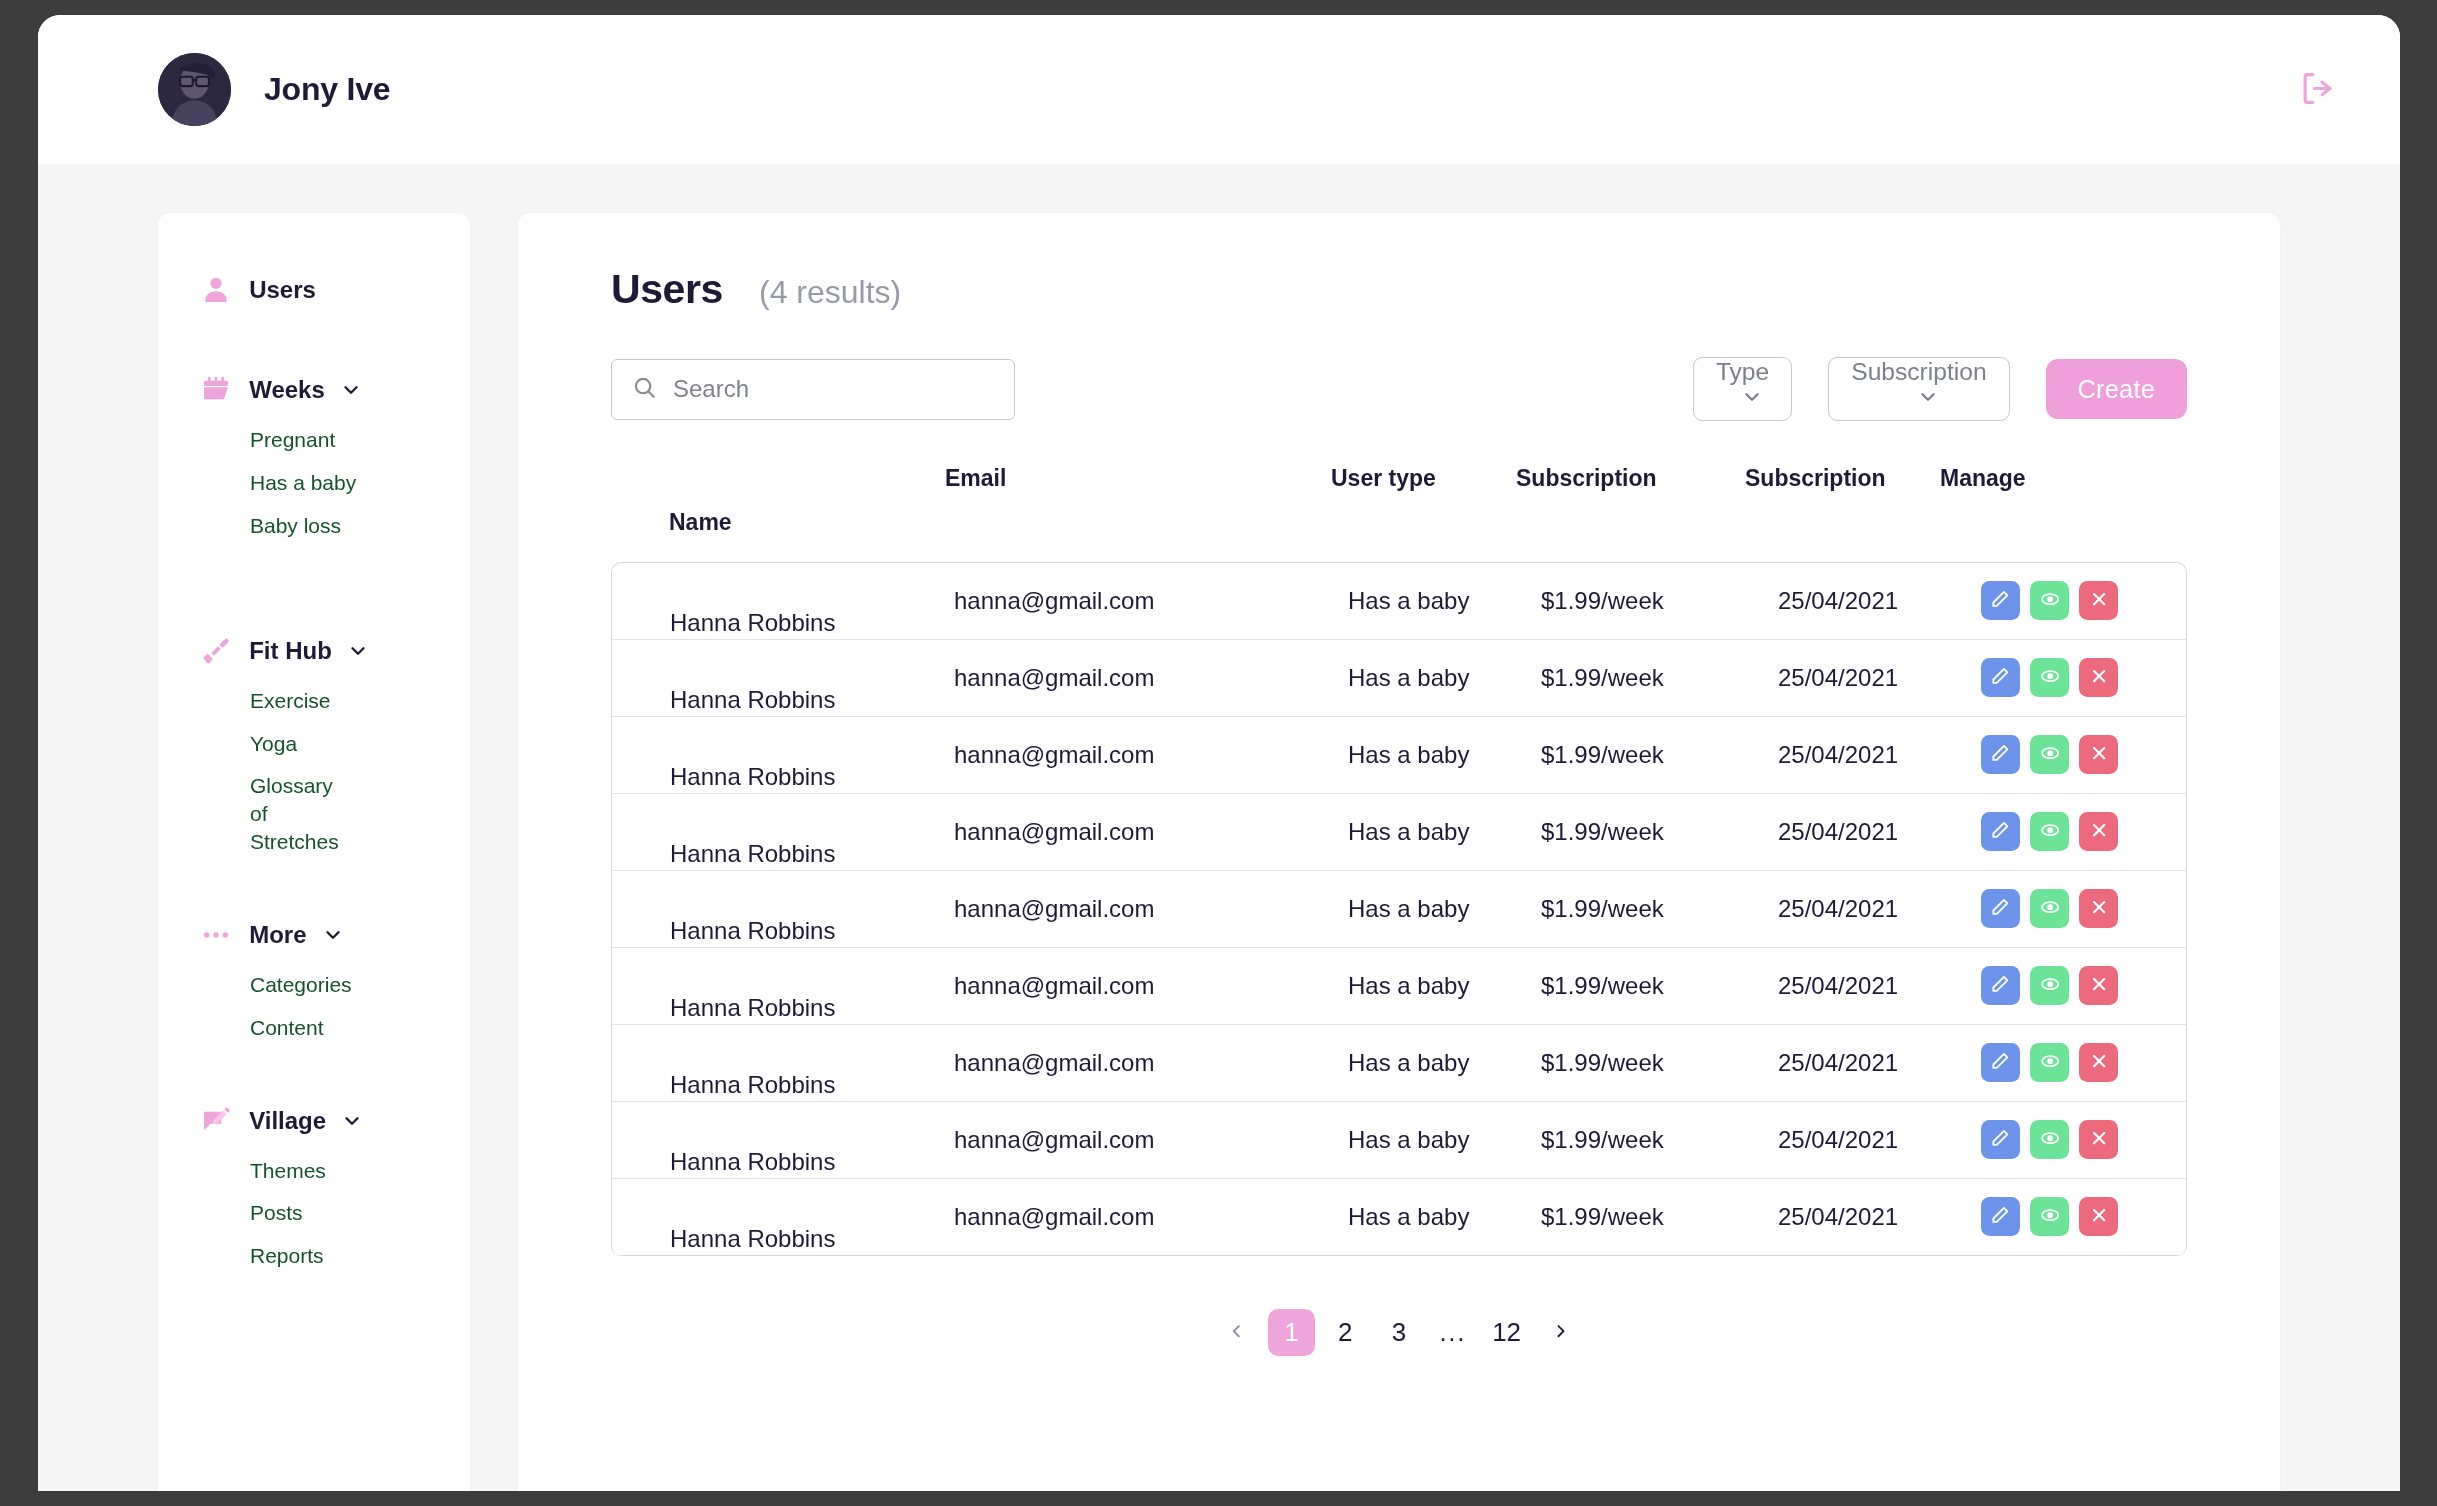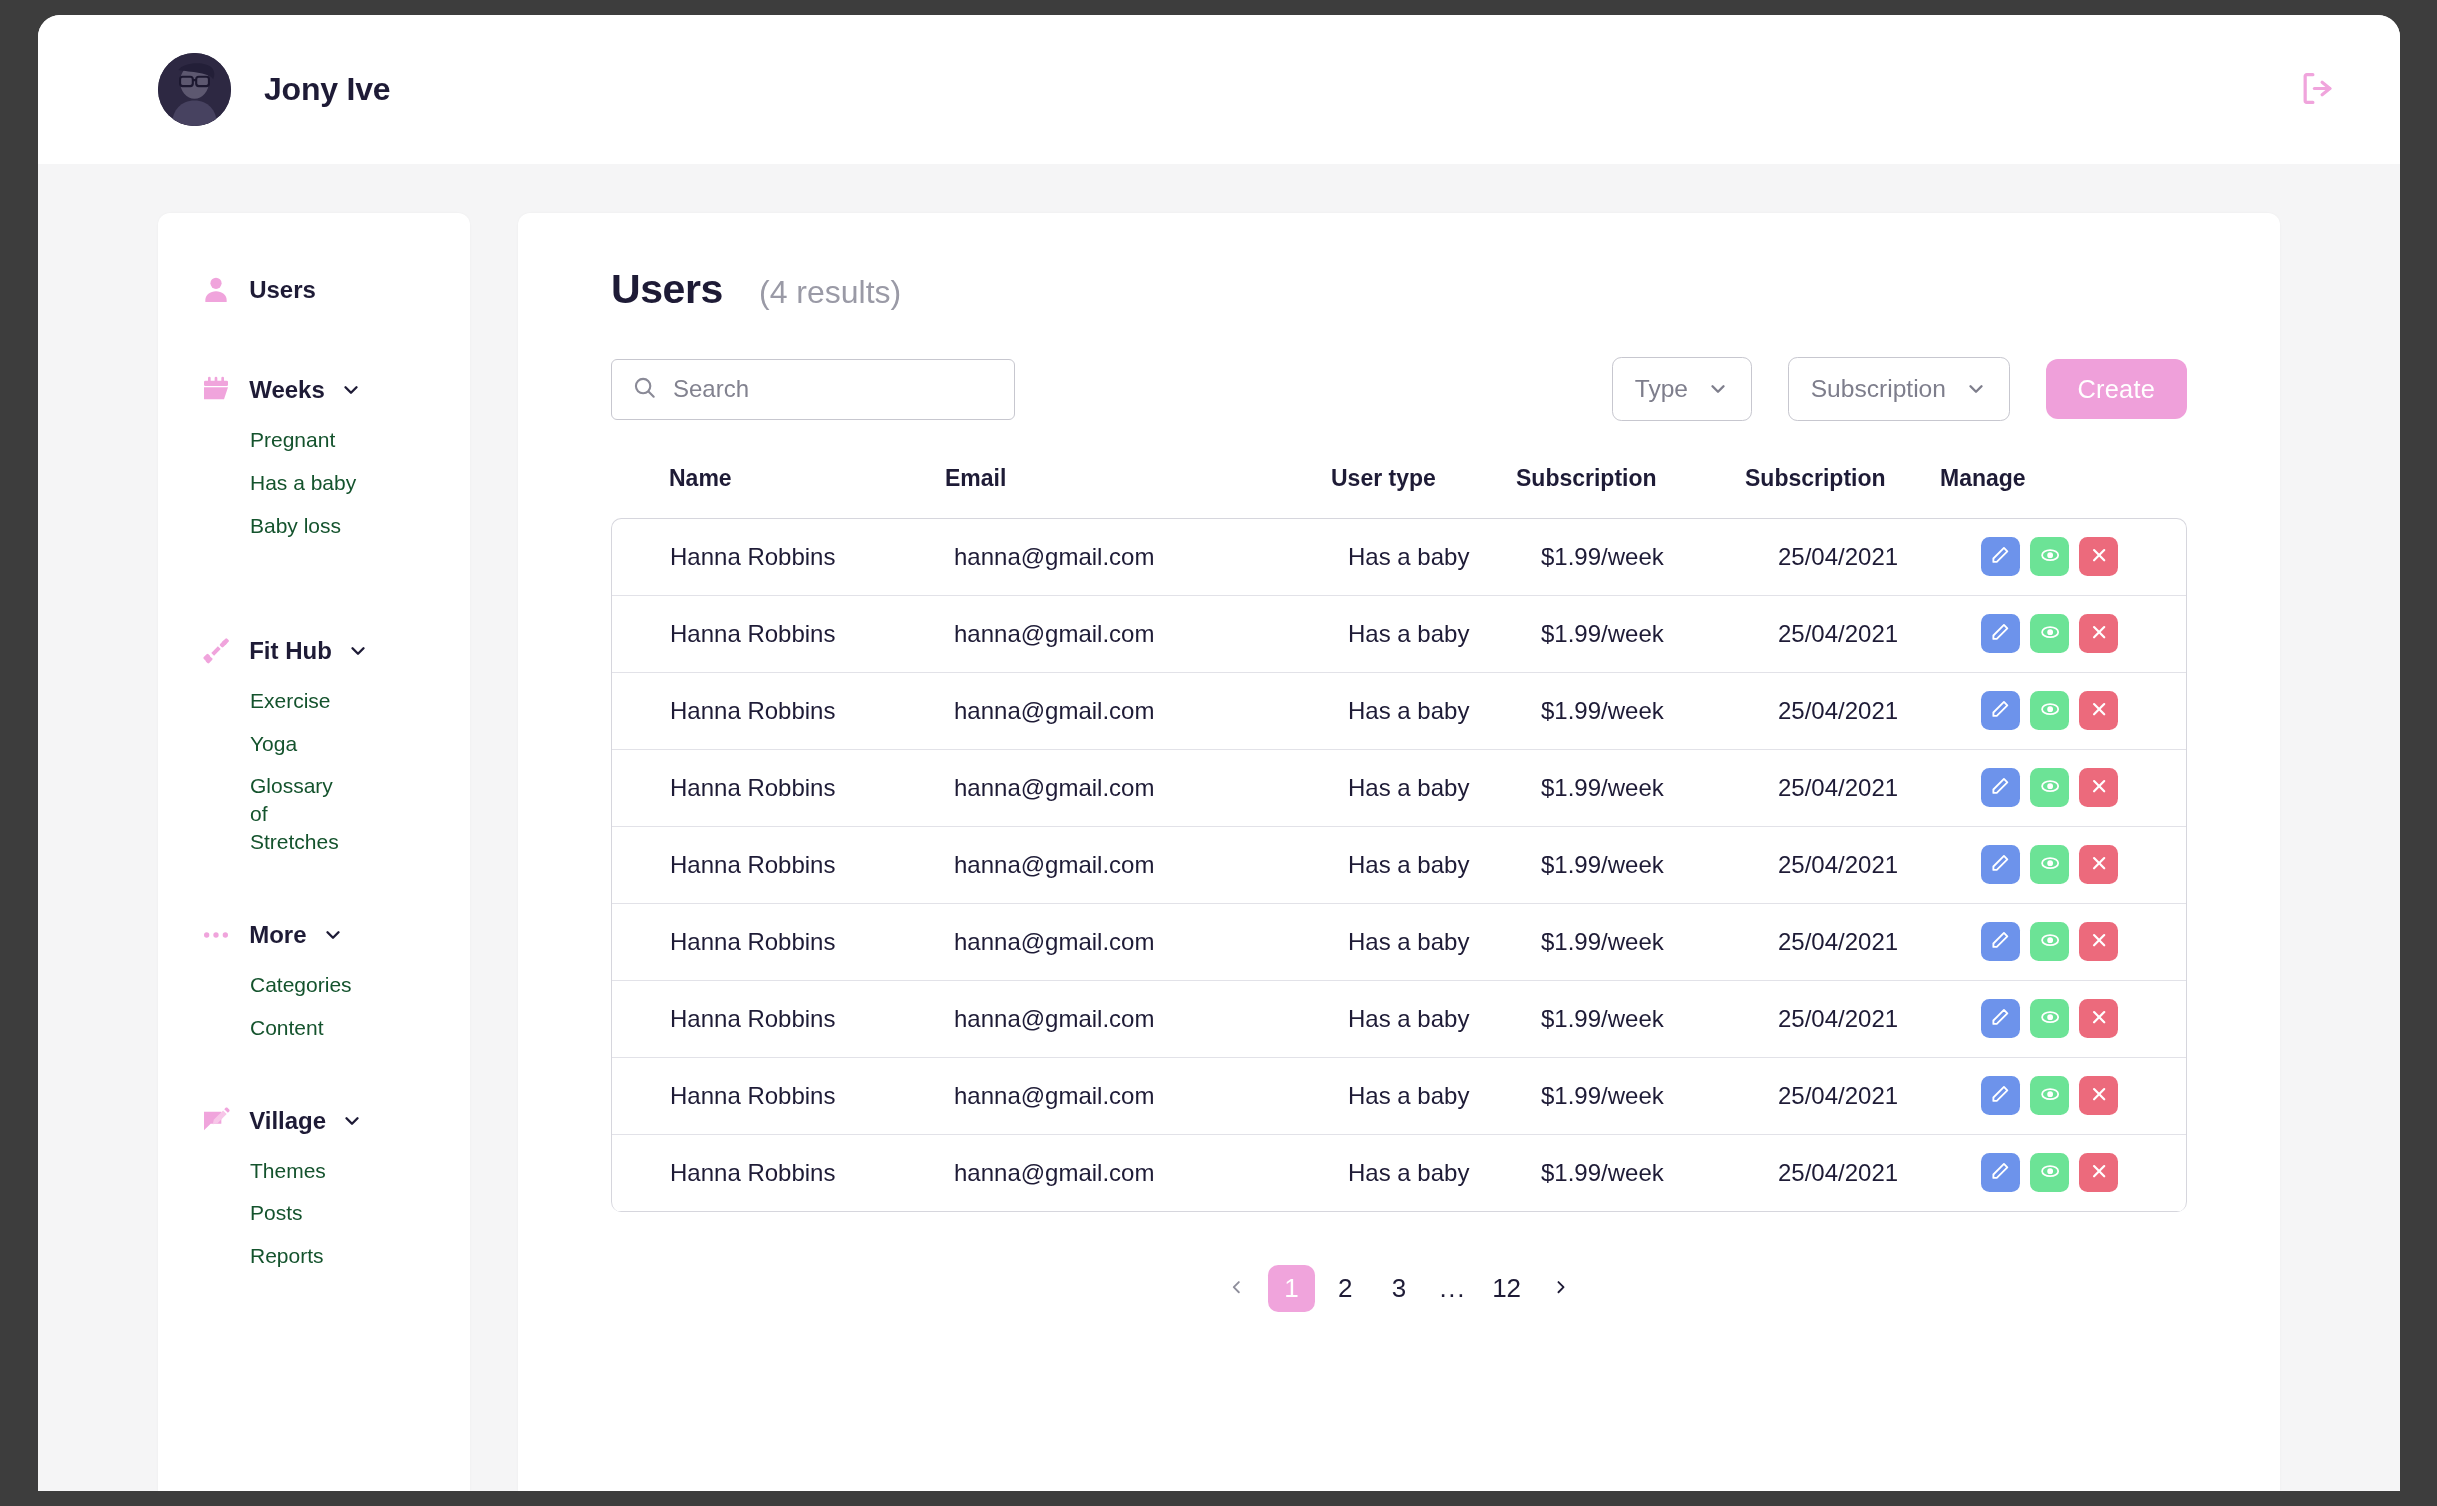--- a/index.html
+++ b/index.html
@@ -186,20 +186,21 @@
   }
   .dropdown {
     height: 64px;
     border: 1.7px solid #c7c7cf;
     border-radius: 9.3px;
     display: flex;
     align-items: center;
     padding: 0 22px;
     background: #fff;
     cursor: pointer;
+    flex-direction: column;
   }
   .dd-label {
     font-size: 24.6px;
     color: #7e7e8c;
     white-space: nowrap;
   }
   .dd-chev { margin-left: 18.6px; display: flex; align-items: center; }
 
   .create-btn {
     height: 60px;
@@ -236,21 +237,21 @@
     height: 77px;
     border-bottom: 1.7px solid #e2e2e8;
     gap: 8px;
   }
   .trow:last-child { border-bottom: 1.7px solid #d6d6dd; }
   .trow div {
     font-size: 24px;
     color: #1e1b36;
   }
 
-  .c-name  { width: 334px; padding-left: 58px; }
+  .c-name  { width: 334px; padding-left: 58px; margin-top: 44px; }
   .c-email { width: 386px; }
   .c-type  { width: 185px; }
   .c-sub   { width: 229px; }
   .c-reg   { width: 195px; }
   .c-mng   { width: 195px; }
 
   .thead .c-name { padding-left: 58px; }
 
   .actions { display: flex; gap: 10.2px; align-items: center; }
   .act {

